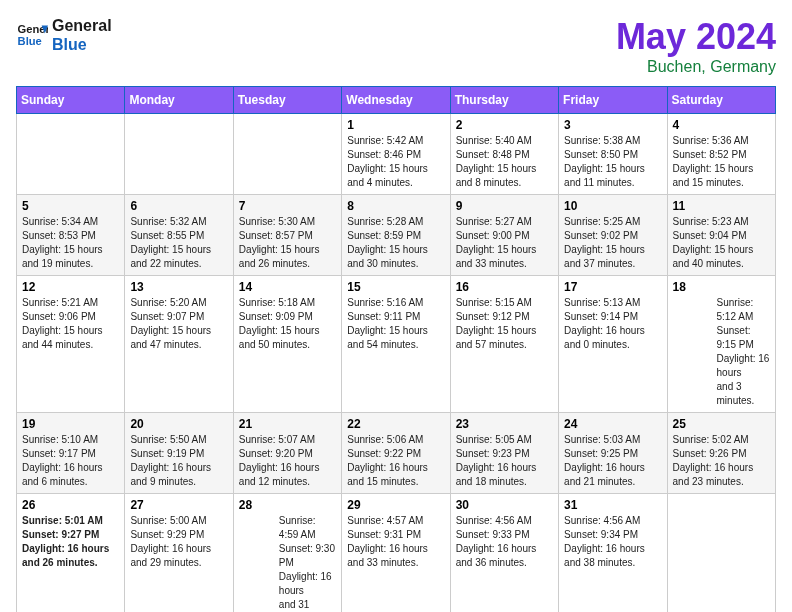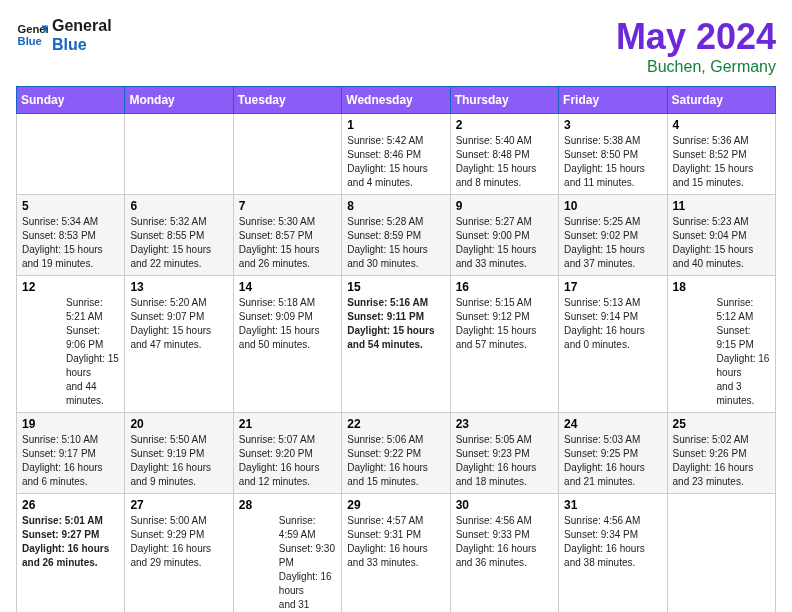--- a/index.html
+++ b/index.html
@@ -189,42 +189,42 @@
           <div class="day-number">11</div>
           <div class="day-info" style="white-space: pre-line;">Sunrise: 5:23 AM
 Sunset: 9:04 PM
 Daylight: 15 hours
 and 40 minutes.</div>
         </td>
       </tr>
       <tr>
         <td>
           <div class="day-number">12</div>
-          <div class="day-info" style="white-space: pre-line; margin-left: 44px;">Sunrise: 5:21 AM
+          <div class="day-info" style="white-space: pre-line;">Sunrise: 5:21 AM
 Sunset: 9:06 PM
 Daylight: 15 hours
 and 44 minutes.</div>
         </td>
         <td>
           <div class="day-number">13</div>
           <div class="day-info" style="white-space: pre-line;">Sunrise: 5:20 AM
 Sunset: 9:07 PM
 Daylight: 15 hours
 and 47 minutes.</div>
         </td>
         <td>
           <div class="day-number">14</div>
           <div class="day-info" style="white-space: pre-line;">Sunrise: 5:18 AM
 Sunset: 9:09 PM
 Daylight: 15 hours
 and 50 minutes.</div>
         </td>
         <td>
           <div class="day-number">15</div>
-          <div class="day-info" style="white-space: pre-line; font-weight: bold;">Sunrise: 5:16 AM
+          <div class="day-info" style="white-space: pre-line;">Sunrise: 5:16 AM
 Sunset: 9:11 PM
 Daylight: 15 hours
 and 54 minutes.</div>
         </td>
         <td>
           <div class="day-number">16</div>
           <div class="day-info" style="white-space: pre-line;">Sunrise: 5:15 AM
 Sunset: 9:12 PM
 Daylight: 15 hours
 and 57 minutes.</div>

